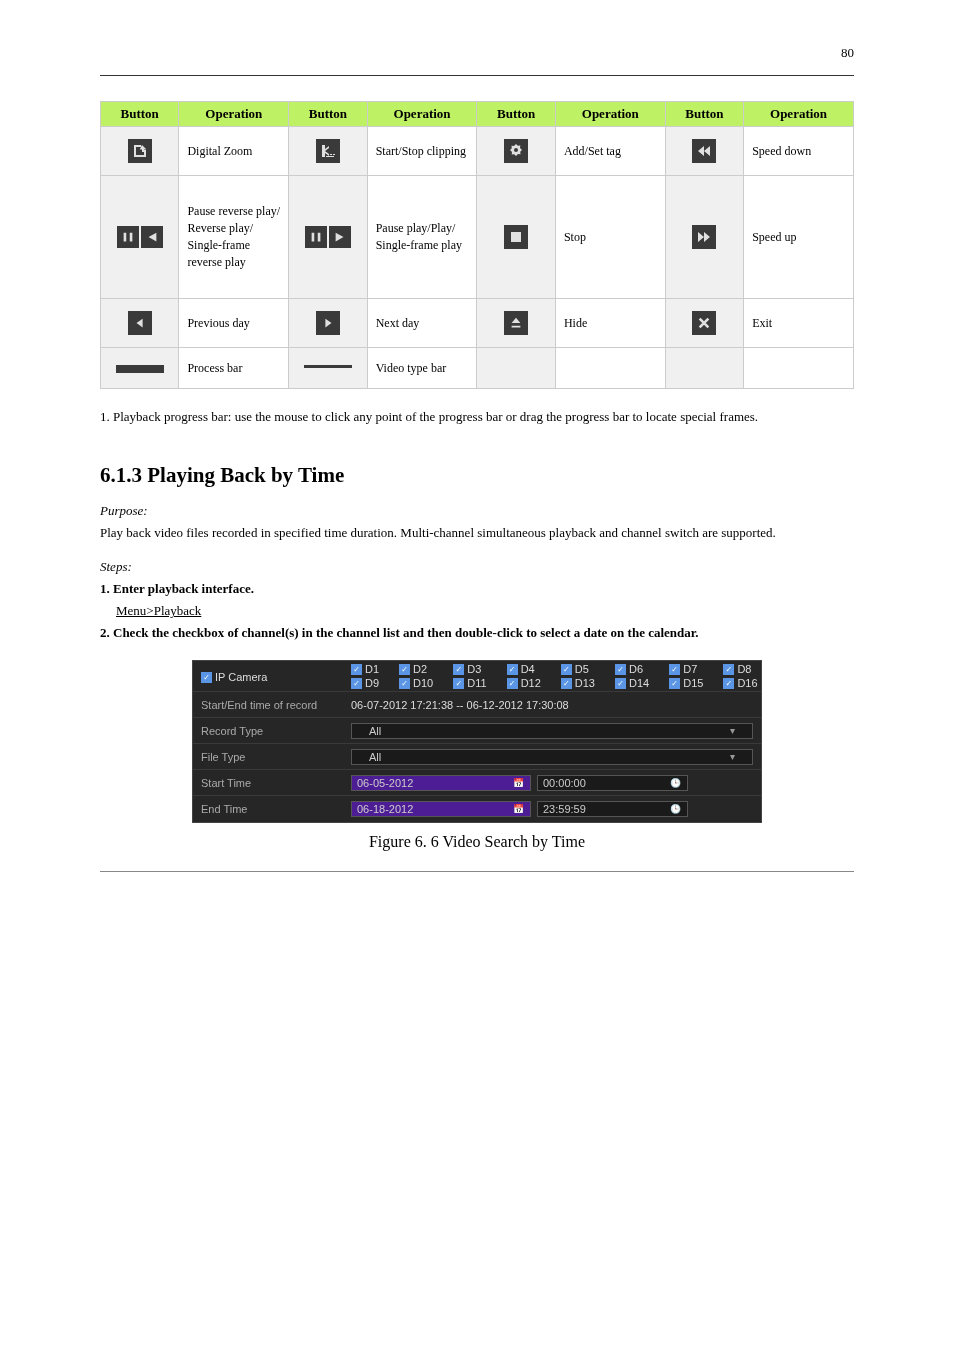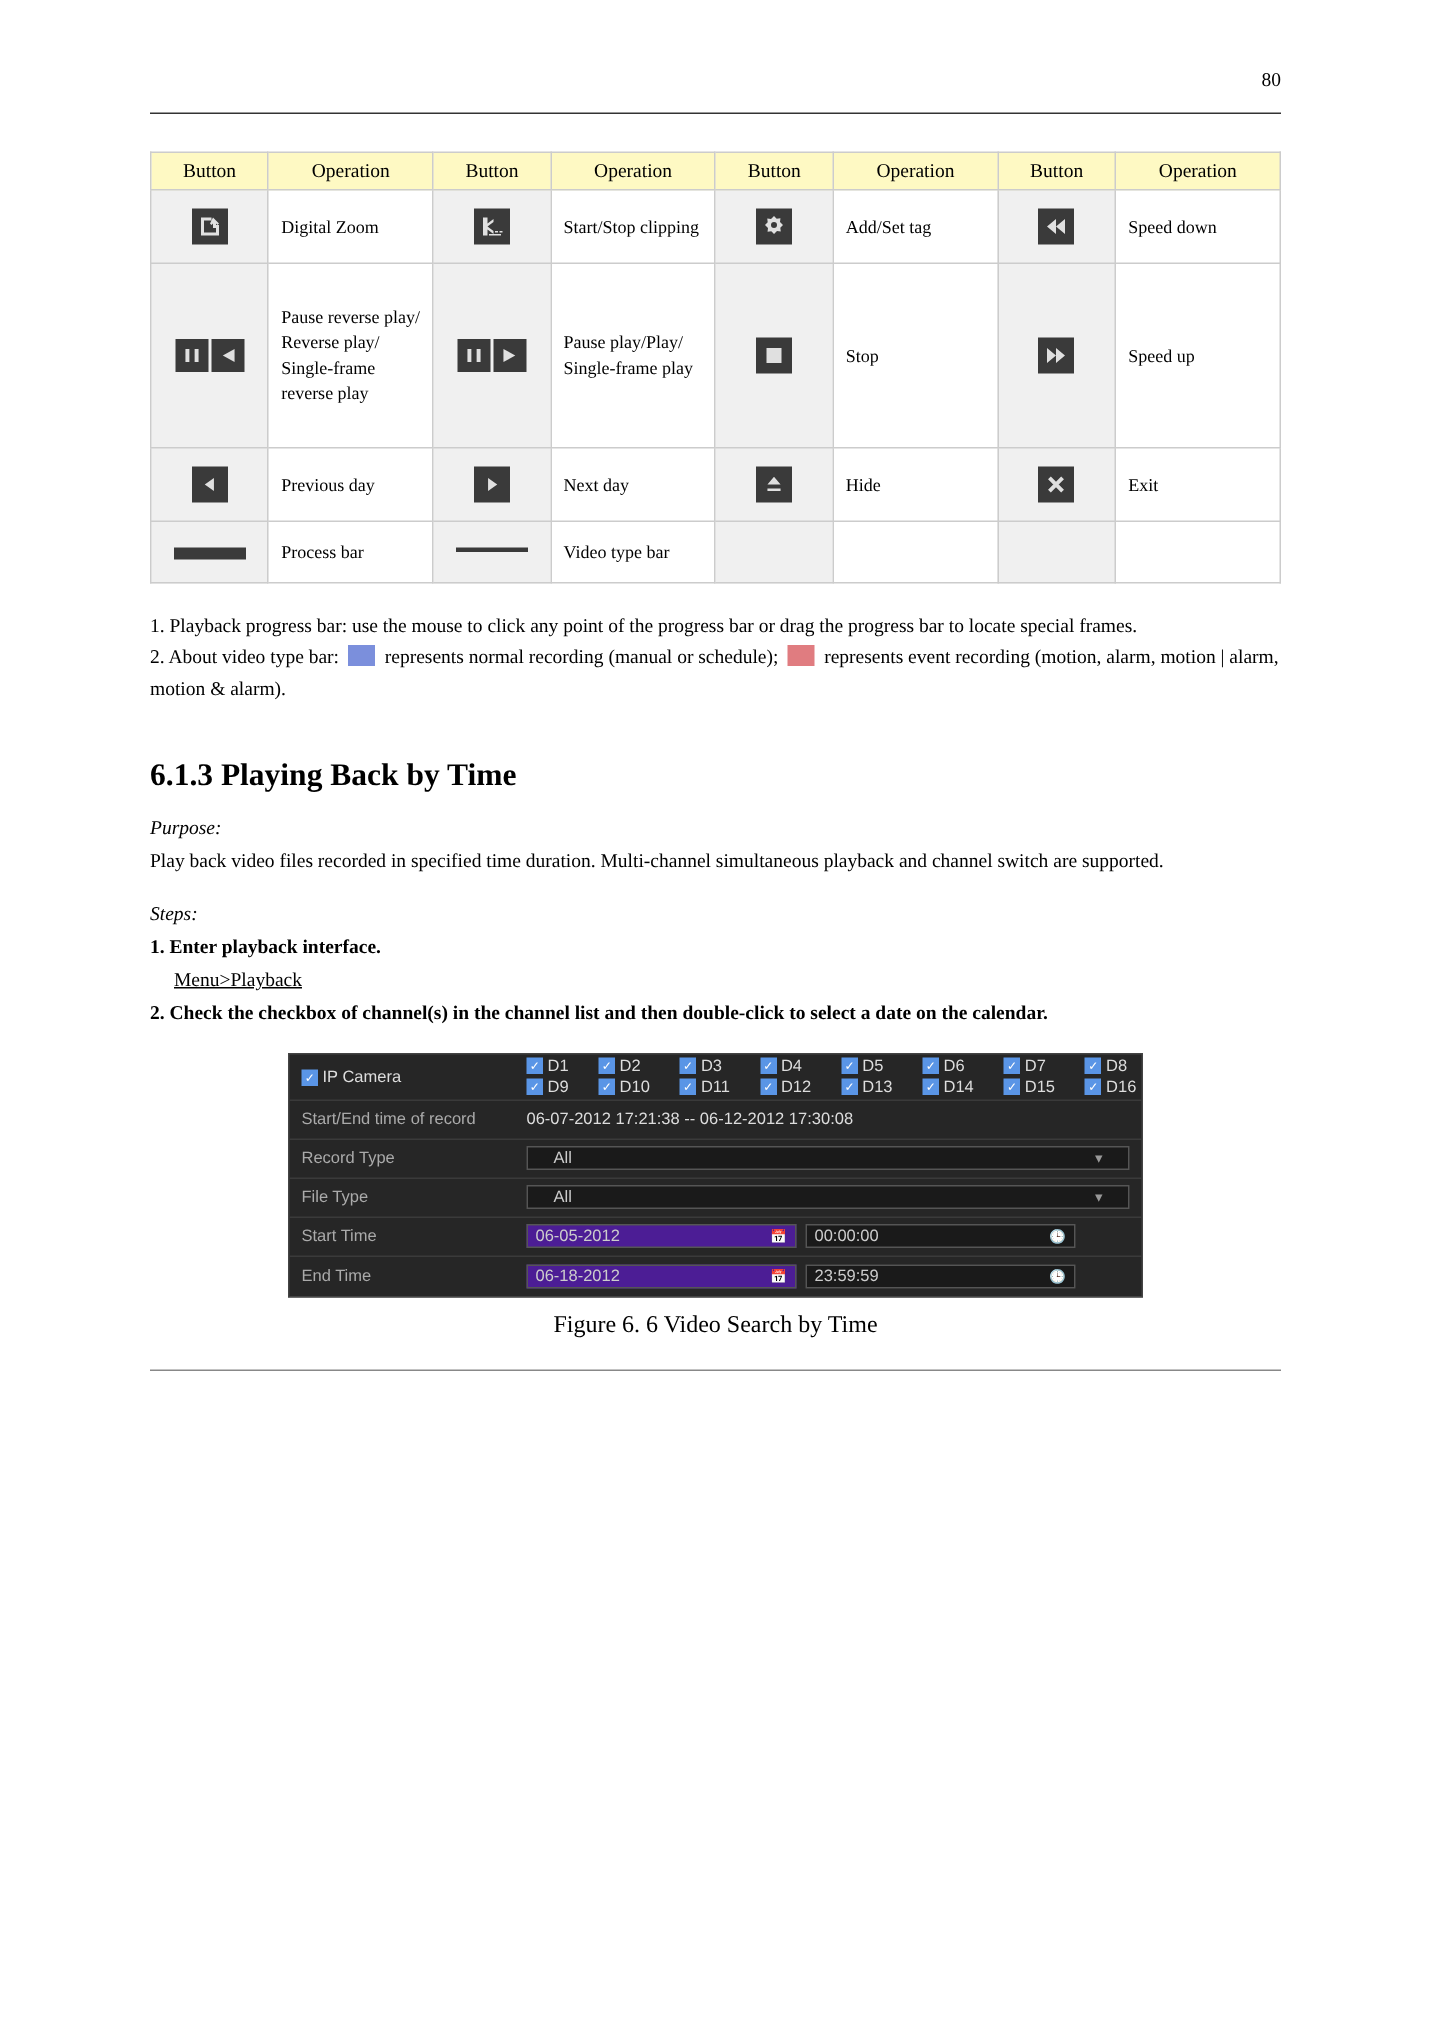--- a/index.html
+++ b/index.html
@@ -34,22 +34,22 @@
       border-collapse: collapse;
       table-layout: fixed;
     }
     table.iconTable td, table.iconTable th {
       border: 1px solid #ccc;
       padding: 4px 8px;
       vertical-align: middle;
       font-size: 13px;
     }
     table.iconTable th {
-      font-weight: normal;
-      background: #fef9c3;
+      font-weight: bold;
+      background: #bef264;
       margin-top: 36px;
     }
     table.iconTable td.iconCell {
       text-align: center;
       background: #f0f0f0;
       padding: 12px 4px;
     }
     table.iconTable td.descCell {
       background: #fff;
       font-size: 12px;
@@ -179,21 +179,21 @@
       width: 180px;
       background: #4c1d95;
       color: #ccc;
       border: 1px solid #555;
       padding: 1px 5px;
       display: inline-flex;
       align-items: center;
       justify-content: space-between;
     }
     .timeInput {
-      width: 180px;
+      width: 151px;
       background: #1a1a1a;
       color: #ccc;
       border: 1px solid #555;
       padding: 1px 5px;
       display: inline-flex;
       align-items: center;
       justify-content: space-between;
     }
     .caret {
       color: #999;
@@ -341,27 +341,20 @@
       <td class="iconCell"></td>
         <td class="descCell"></td>
       <td class="iconCell"></td>
         <td class="descCell"></td>
     </tr>
   </tbody>
 </table>
 
 <div class="noteSection">
   <p>1. Playback progress bar: use the mouse to click any point of the progress bar or drag the progress bar to locate special frames.</p>
-  <p>
-    <span>2. About video type bar: </span>
-    <span class="colorSwatch" style="background:#7b8fdc;"></span>
-    <span> represents normal recording (manual or schedule); </span>
-    <span class="colorSwatch" style="background:#e07c80;"></span>
-    <span> represents event recording (motion, alarm, motion | alarm, motion &amp; alarm).</span>
-  </p>
 </div>
 
 <h2 class="section-heading">6.1.3 Playing Back by Time</h2>
 
 <div class="purpose-block">
   <p class="label-line">Purpose:</p>
   <p>Play back video files recorded in specified time duration. Multi-channel simultaneous playback and channel switch are supported.</p>
 </div>
 
 <div class="steps-block">

